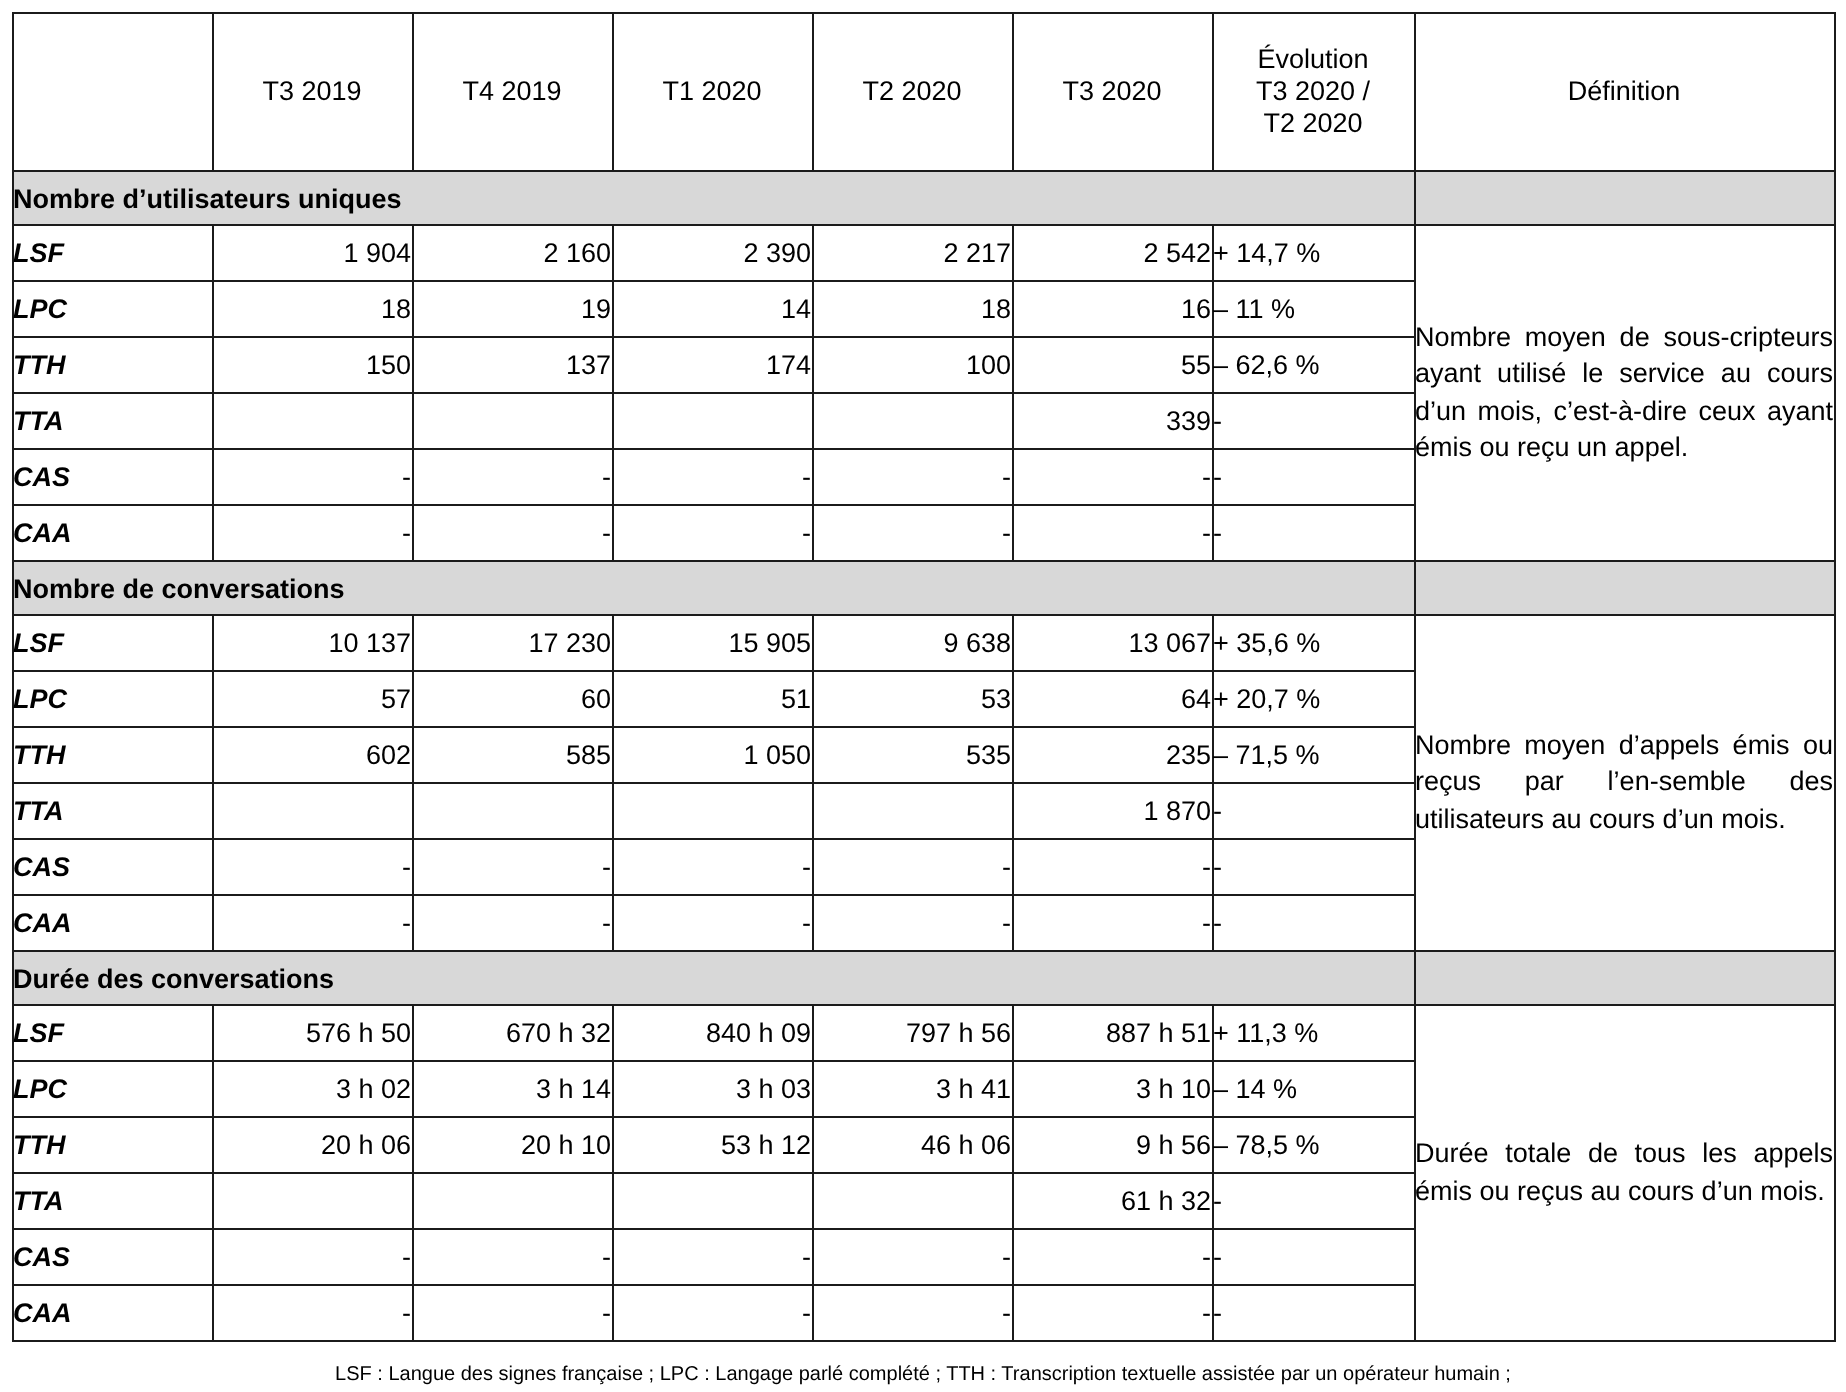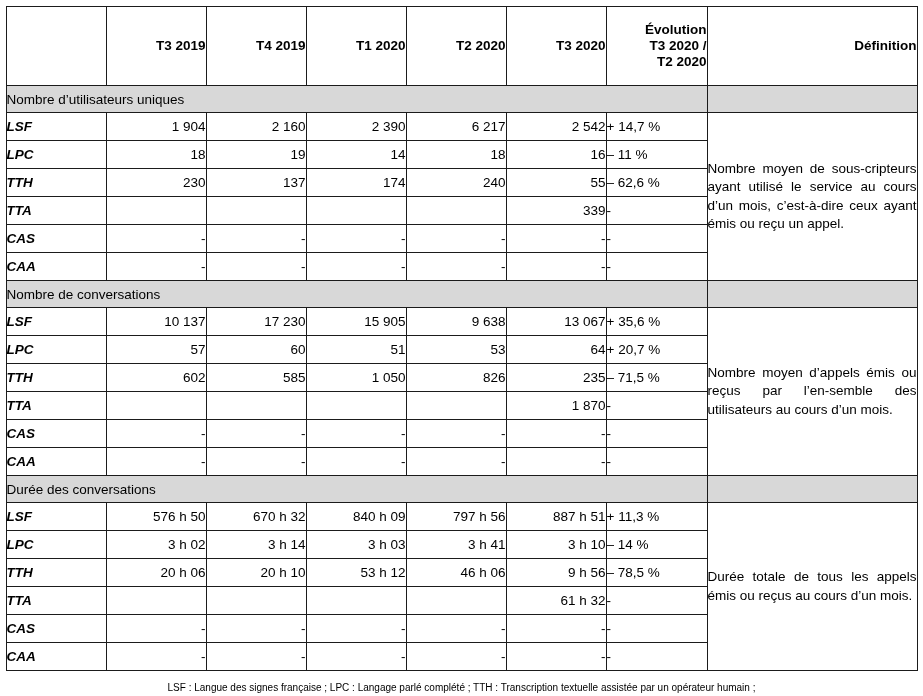--- a/index.html
+++ b/index.html
@@ -33,33 +33,33 @@
     vertical-align: middle;
     font-size: 13.5px;
   }
   
   col.c-label { width: 100px; }
   col.c-q     { width: 100px; }
   col.c-evo   { width: 101px; }
   col.c-def   { width: 210px; }
 
   thead th {
-    font-weight: bold;
-    text-align: right;
+    font-weight: normal;
+    text-align: center;
     height: 78px;
     font-size: 14px;
     line-height: 1.18;
     padding: 2px 3px;
   }
   thead th.empty-corner {
     border-top: 1px solid #1b1b1b;
   }
   .section-row td {
     background: #d8d8d8;
-    font-weight: normal;
+    font-weight: bold;
     font-size: 14.5px;
     height: 26px;
     padding-left: 10px;
   }
   .section-row td.sec-blank {
     background: #d8d8d8;
   }
   td.rowlabel {
     font-style: italic;
     font-weight: bold;
@@ -134,40 +134,40 @@
 
       <tr class="section-row">
         <td colspan="7">Nombre d’utilisateurs uniques</td>
         <td class="sec-blank"></td>
       </tr>
       <tr>
         <td class="rowlabel">LSF</td>
         <td class="num">1 904</td>
         <td class="num">2 160</td>
         <td class="num">2 390</td>
-        <td class="num">6 217</td>
+        <td class="num">2 217</td>
         <td class="num">2 542</td>
         <td class="evo">+ 14,7 %</td>
         <td class="def" rowspan="6">Nombre moyen de sous-cripteurs ayant utilisé le service au cours d’un mois, c’est-à-dire ceux ayant émis ou reçu un appel.</td>
       </tr>
       <tr>
         <td class="rowlabel">LPC</td>
         <td class="num">18</td>
         <td class="num">19</td>
         <td class="num">14</td>
         <td class="num">18</td>
         <td class="num">16</td>
         <td class="evo">– 11 %</td>
       </tr>
       <tr>
         <td class="rowlabel">TTH</td>
-        <td class="num">230</td>
+        <td class="num">150</td>
         <td class="num">137</td>
         <td class="num">174</td>
-        <td class="num">240</td>
+        <td class="num">100</td>
         <td class="num">55</td>
         <td class="evo">– 62,6 %</td>
       </tr>
       <tr>
         <td class="rowlabel">TTA</td>
         <td class="num"></td>
         <td class="num"></td>
         <td class="num"></td>
         <td class="num"></td>
         <td class="num">339</td>
@@ -213,21 +213,21 @@
         <td class="num">51</td>
         <td class="num">53</td>
         <td class="num">64</td>
         <td class="evo">+ 20,7 %</td>
       </tr>
       <tr>
         <td class="rowlabel">TTH</td>
         <td class="num">602</td>
         <td class="num">585</td>
         <td class="num">1 050</td>
-        <td class="num">826</td>
+        <td class="num">535</td>
         <td class="num">235</td>
         <td class="evo">– 71,5 %</td>
       </tr>
       <tr>
         <td class="rowlabel">TTA</td>
         <td class="num"></td>
         <td class="num"></td>
         <td class="num"></td>
         <td class="num"></td>
         <td class="num">1 870</td>

